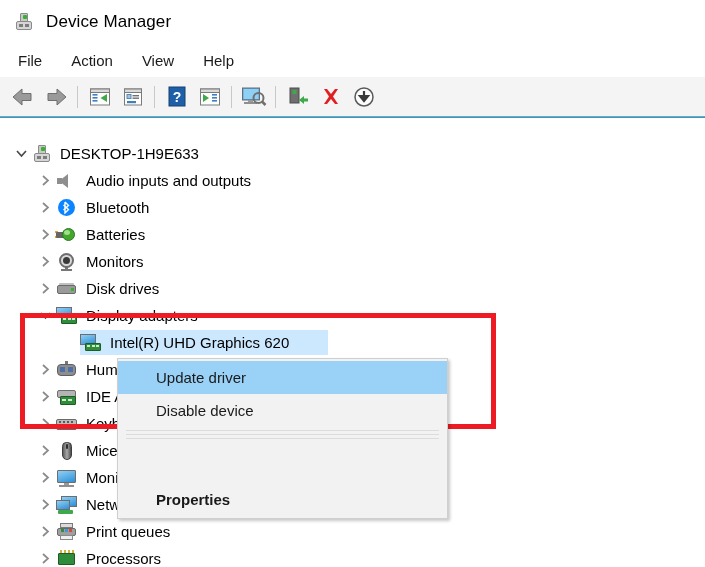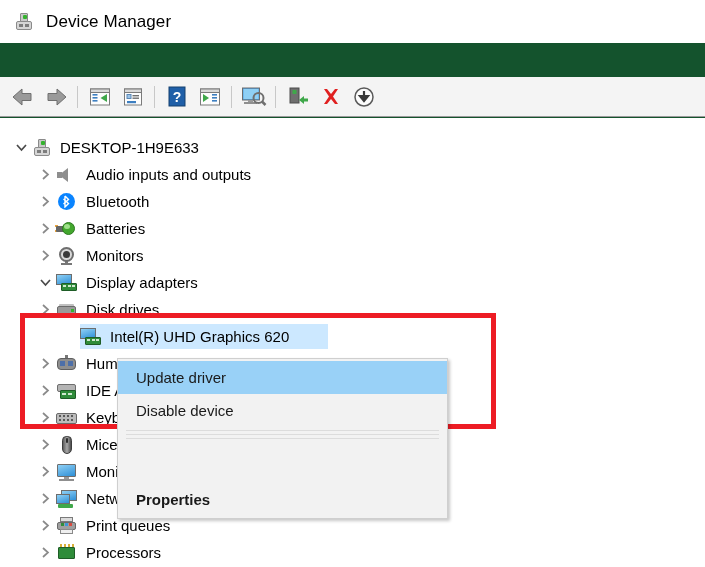--- a/index.html
+++ b/index.html
@@ -3,21 +3,21 @@
 <meta charset="utf-8">
 <style>
   * { box-sizing: border-box; margin: 0; padding: 0; }
   html, body {
     width: 705px; height: 567px;
     overflow: hidden;
     background: #ffffff;
     font-family: "Liberation Sans", sans-serif;
     color: #000000;
   }
-  .window { position: relative; width: 705px; height: 502px; background:#14532d; }
+  .window { position: relative; width: 705px; height: 502px; background:#0ea5e9; }
 
   
   .titlebar {
     position:absolute; left:0; top:0; width:705px; height:43px;
     background:#ffffff; display:flex; align-items:center; padding-left:14px;
   }
   .title-icon { width:22px; height:22px; position:relative; flex:none; margin-right:12px; }
   .title-text { font-size:17px; color:#000; letter-spacing:.1px; }
 
   
@@ -38,21 +38,21 @@
   }
   .tb-btn {
     width:33px; height:32px; display:flex; align-items:center; justify-content:center;
     flex:none; cursor:default;
   }
   .tb-sep { width:1px; height:22px; background:#c8c8c8; margin:0 5px; flex:none; }
 
   
   .tree {
     position:absolute; left:0; top:118px; width:705px; height:449px;
-    background:#ffffff; overflow:hidden; padding-top:16px;
+    background:#ffffff; overflow:hidden; padding-top:22px;
   }
   .row {
     height:27px; display:flex; align-items:center; position:relative;
     white-space:nowrap; cursor:default;
   }
   .chev {
     width:22px; flex:none; display:flex; align-items:center; justify-content:center;
     color:#6d6d6d; font-size:13px; line-height:1;
   }
   .chev svg { display:block; }
@@ -149,21 +149,21 @@
   }
 
   
   .ctxmenu {
     position:absolute; left:117px; top:358px; width:331px;
     background:#f2f2f2; border:1px solid #cfcfcf;
     box-shadow: 2px 2px 3px rgba(0,0,0,.22);
     z-index:60; padding:2px 0 2px 0;
   }
   .ctx-item {
-    height:33px; display:flex; align-items:center; padding-left:18px;
+    height:33px; display:flex; align-items:center; padding-left:38px;
     font-size:15px; color:#1a1a1a; cursor:default;
   }
   .ctx-item.hl { background:#99d1f7; }
   .ctx-item.bold { font-weight:bold;margin-top:44px; }
   .ctx-sep { height:1px; background:#dcdcdc; margin:3px 8px 3px 8px; }
 </style>
 </head>
 <body>
 
 <div class="window">
@@ -172,20 +172,26 @@
     <div class="title-icon i-pc">
       <div class="base"></div>
         <div class="tower"></div>
         <div class="led"></div>
       <div class="d1"></div>
         <div class="d2"></div>
     </div>
     <div class="title-text">Device Manager</div>
   </div>
 
+  <div class="menubar">
+    <div class="menu-item">File</div>
+    <div class="menu-item">Action</div>
+    <div class="menu-item">View</div>
+    <div class="menu-item">Help</div>
+  </div>
 
   <div class="toolbar">
 
     <div class="tb-btn">
       <svg width="24" height="20" viewBox="0 0 24 20">
         <path d="M11 2 L2 10 L11 18 L11 13.5 L20 13.5 L20 6.5 L11 6.5 Z" fill="#9a9a9a" stroke="#6f6f6f" stroke-width="1"></path>
       </svg>
     </div>
     <div class="tb-btn">
       <svg width="24" height="20" viewBox="0 0 24 20">
@@ -343,47 +349,47 @@
           <span class="foot"></span>
         <span class="ring"></span>
           <span class="lens"></span>
       </span>
       <span class="lbl">Monitors</span>
     </div>
 
 
     <div class="row ind1">
       <span class="chev">
+        <svg width="9" height="11" viewBox="0 0 9 11">
+            <path d="M2 1 L7 5.5 L2 10" stroke="#8a8a8a" stroke-width="1.7" fill="none"></path>
+          </svg>
+      </span>
+      <span class="ico i-disk">
+        <span class="top"></span>
+          <span class="body"></span>
+          <span class="led"></span>
+      </span>
+      <span class="lbl">Disk drives</span>
+    </div>
+
+    <div class="row ind1">
+      <span class="chev">
         <svg width="11" height="9" viewBox="0 0 11 9">
             <path d="M1 2 L5.5 7 L10 2" stroke="#4a4a4a" stroke-width="1.7" fill="none"></path>
           </svg>
       </span>
       <span class="ico i-dsp">
         <span class="scr"></span>
           <span class="scr2"></span>
           <span class="card"></span>
         <span class="c1"></span>
           <span class="c2"></span>
           <span class="c3"></span>
       </span>
       <span class="lbl">Display adapters</span>
-    </div>
-
-    <div class="row ind1">
-      <span class="chev">
-        <svg width="9" height="11" viewBox="0 0 9 11">
-            <path d="M2 1 L7 5.5 L2 10" stroke="#8a8a8a" stroke-width="1.7" fill="none"></path>
-          </svg>
-      </span>
-      <span class="ico i-disk">
-        <span class="top"></span>
-          <span class="body"></span>
-          <span class="led"></span>
-      </span>
-      <span class="lbl">Disk drives</span>
     </div>
 
     <div class="row ind2 sel">
       <span class="selbg"></span>
       <span class="chev"></span>
       <span class="ico i-dsp">
         <span class="scr"></span>
           <span class="scr2"></span>
           <span class="card"></span>
         <span class="c1"></span>

